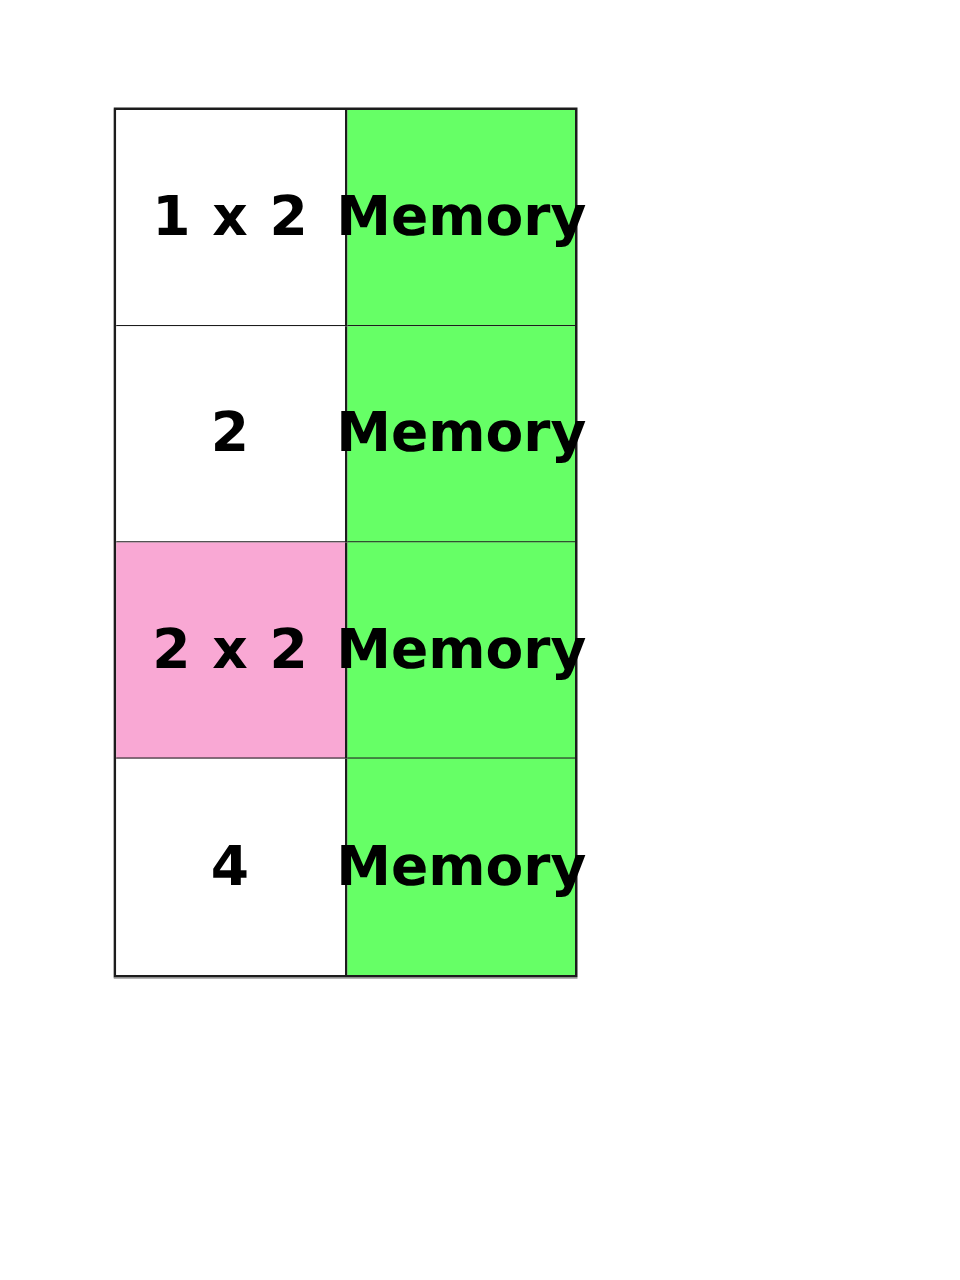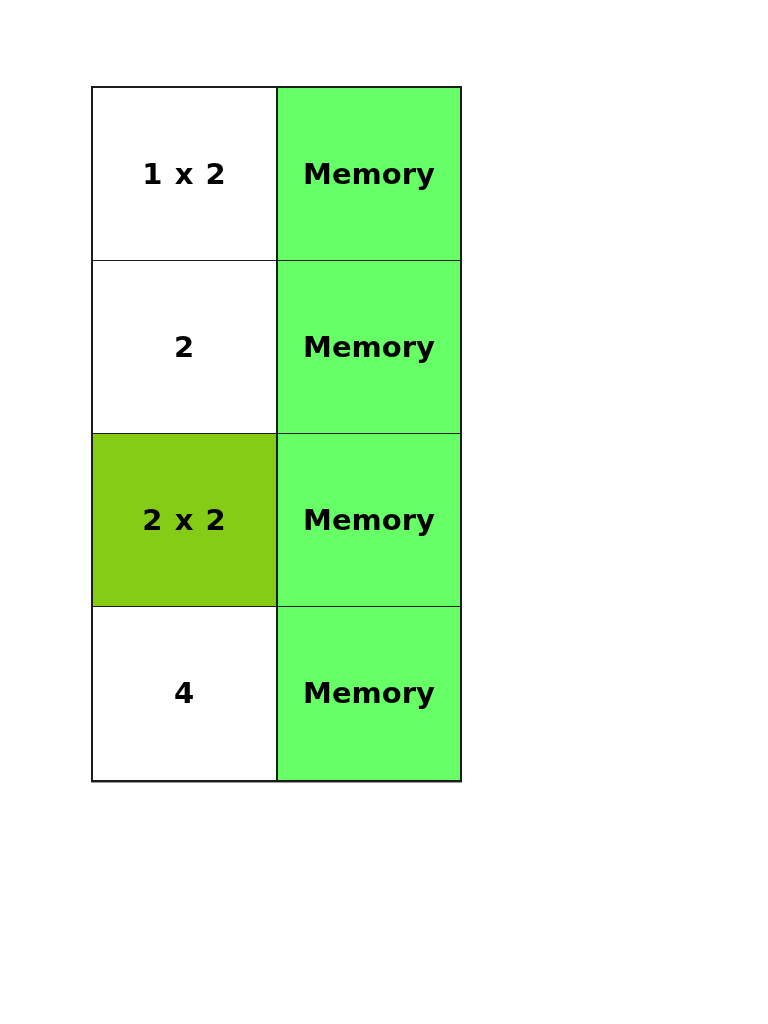--- a/index.html
+++ b/index.html
@@ -27,21 +27,21 @@
     grid-template-columns: 185px 182px;
     grid-auto-rows: 173px;
     border: 2px solid #1c1c1c;
     box-shadow: 0 1px 0 #9a9a9a;
   }
 
   .cell {
     display: flex;
     align-items: center;
     justify-content: center;
-    font-size: 29px;
+    font-size: 44px;
     font-weight: bold;
     color: #000000;
     line-height: 1;
     border-bottom: 1px solid #1c1c1c;
   }
 
   .cell.front {
     border-right: 2px solid #1c1c1c;
     letter-spacing: 1px;
   }
@@ -55,20 +55,20 @@
 
 <div class="page">
   <div class="card-table">
 
     <div class="cell front" style="background-color: rgb(255, 255, 255);">1 x 2</div>
     <div class="cell back" style="background-color: rgb(102, 255, 102);">Memory</div>
 
     <div class="cell front" style="background-color: rgb(255, 255, 255);">2</div>
     <div class="cell back" style="background-color: rgb(102, 255, 102);">Memory</div>
 
-    <div class="cell front" style="background-color: #84cc16;">2 x 2</div>
+    <div class="cell front" style="background-color: #f9a8d4;">2 x 2</div>
     <div class="cell back" style="background-color: rgb(102, 255, 102);">Memory</div>
 
     <div class="cell front last-row" style="background-color: rgb(255, 255, 255);">4</div>
     <div class="cell back last-row" style="background-color: rgb(102, 255, 102);">Memory</div>
 
   </div>
 </div>
 
 </body></html>

